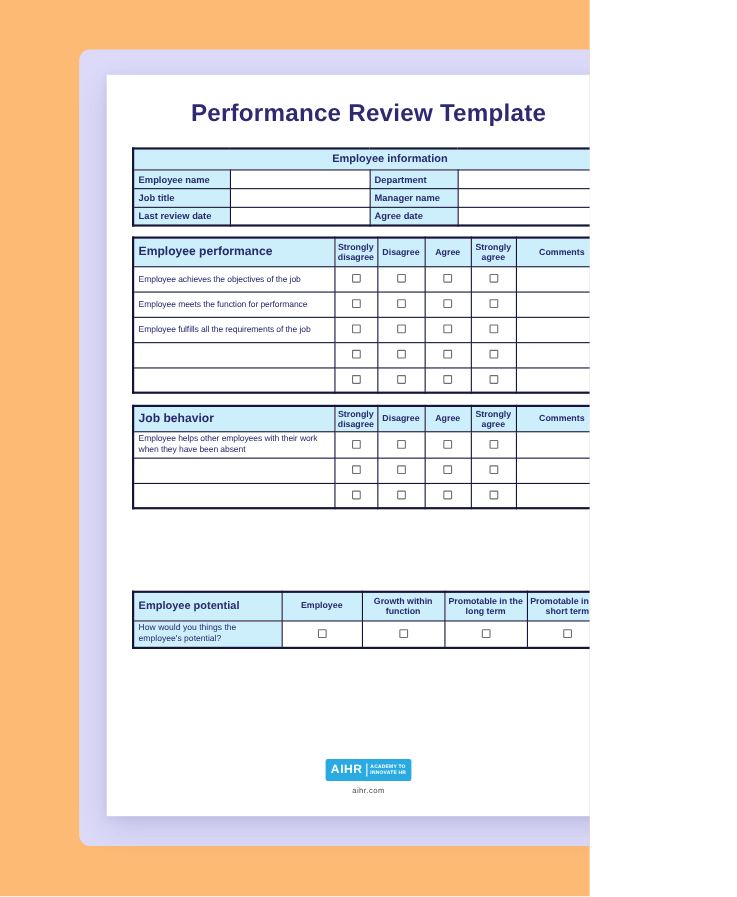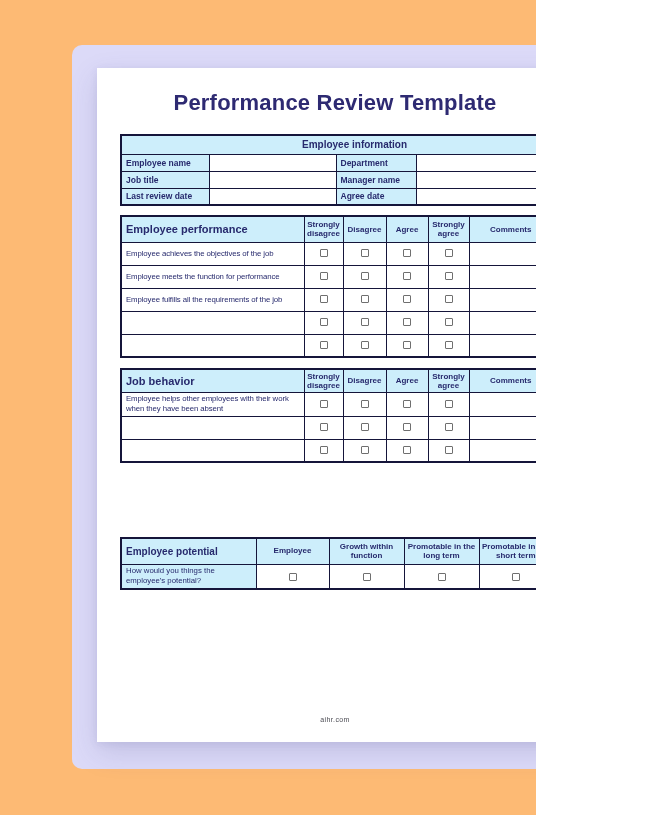--- a/index.html
+++ b/index.html
@@ -245,16 +245,26 @@
         <tr>
           <td class="q">How would you things the employee's potential?</td>
           <td class="c"><span class="checkbox"></span></td>
           <td class="c"><span class="checkbox"></span></td>
           <td class="c"><span class="checkbox"></span></td>
           <td class="c"><span class="checkbox"></span></td>
         </tr>
       </tbody>
     </table>
 
+    <div class="logo-wrap">
+      <div class="logo">
+        <span class="logo-main">AIHR</span>
+        <span class="logo-div"></span>
+        <span class="logo-tag">
+          <span>ACADEMY TO</span><br>
+          <span>INNOVATE HR</span>
+        </span>
+      </div>
+    </div>
     <div class="website">aihr.com</div>
 
   </div>
 </div>
 
 </body></html>

